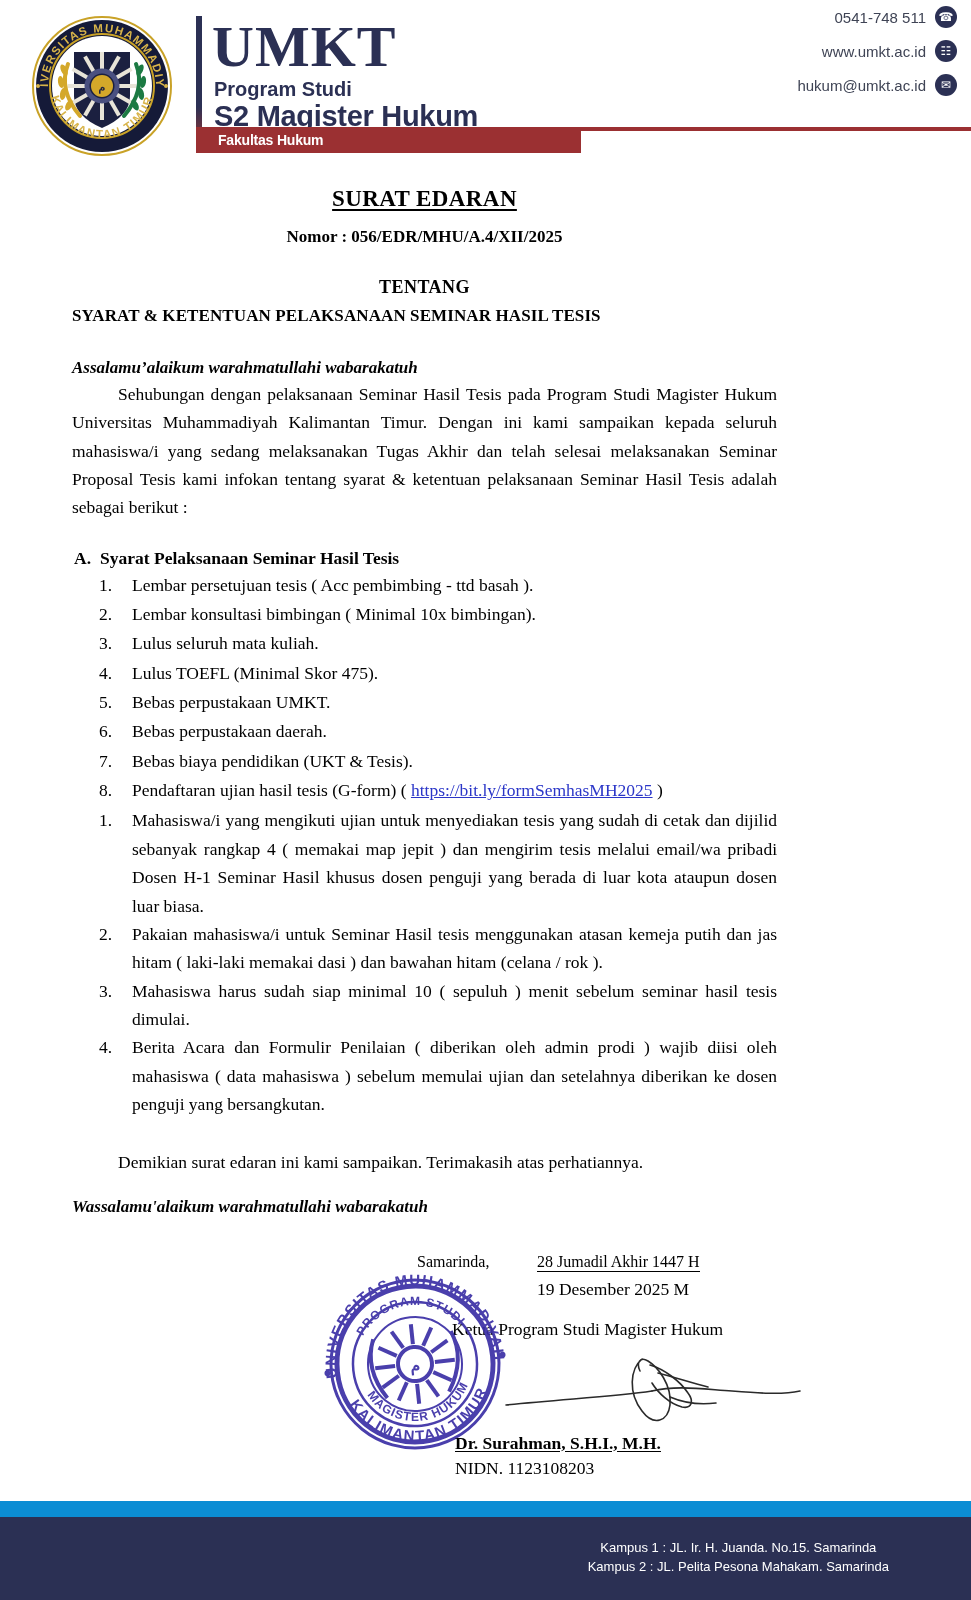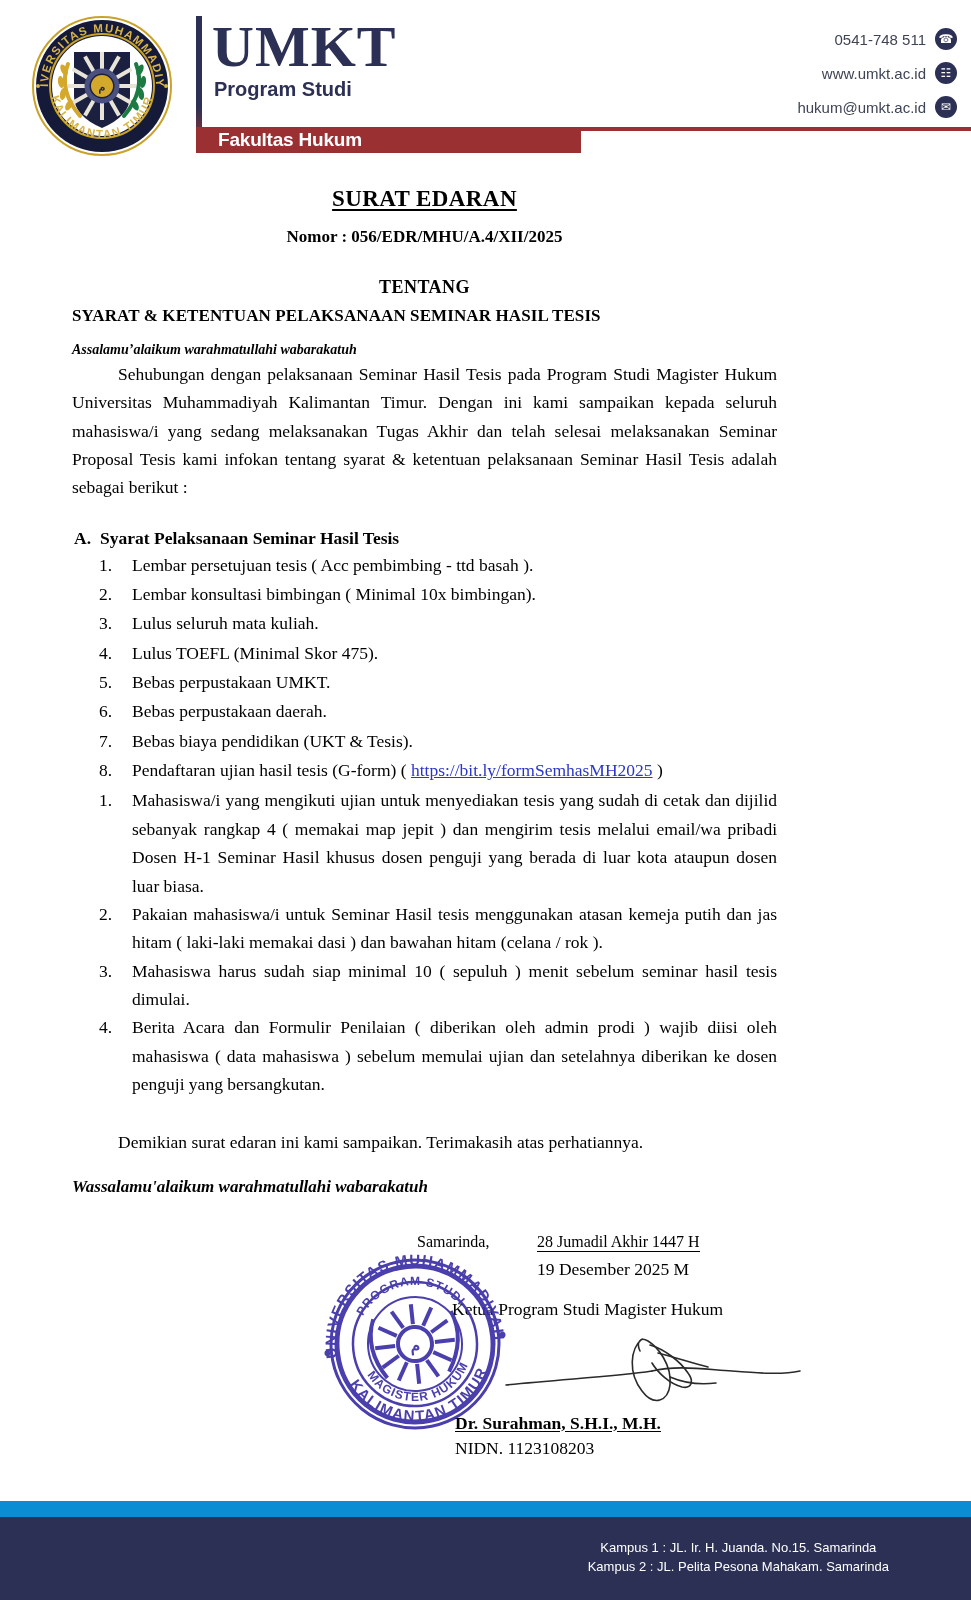--- a/index.html
+++ b/index.html
@@ -74,39 +74,39 @@
   .fak-bar {
     position: absolute;
     left: 196px;
     top: 127px;
     width: 385px;
     height: 26px;
     background: #9b3032;
   }
   .fak-bar span {
     font-family: "Liberation Sans", sans-serif;
-    font-size: 19px;
+    font-size: 14px;
     font-weight: 700;
     color: #ffffff;
     line-height: 26px;
     margin-left: 22px;
     letter-spacing: -0.2px;
   }
   .fak-rule {
     position: absolute;
     left: 581px;
     top: 127px;
     width: 390px;
     height: 4px;
     background: #9b3032;
   }
   .contacts {
     position: absolute;
     right: 14px;
-    top: 28px;
+    top: 6px;
     text-align: right;
     font-family: "Liberation Sans", sans-serif;
     font-size: 15px;
     color: #3f4455;
   }
   .contact-row {
     display: flex;
     align-items: center;
     justify-content: flex-end;
     margin-bottom: 12px;
@@ -155,24 +155,24 @@
     letter-spacing: 0.5px;
   }
   .t-subject {
     text-align: left;
     font-size: 17px;
     font-weight: 700;
     margin-top: 8px;
     letter-spacing: 0.1px;
   }
   .salam {
-    font-size: 14px;
+    font-size: 17px;
     font-weight: 700;
     font-style: italic;
-    margin-top: 16px;
+    margin-top: 32px;
   }
   .para {
     font-size: 17.5px;
     text-align: justify;
     line-height: 1.62;
     text-indent: 46px;
     margin-top: 2px;
   }
   .sec-head {
     font-size: 17.5px;
@@ -380,20 +380,21 @@
         <ellipse cx="113" cy="82" rx="3" ry="6" transform="rotate(-10 113 82)"></ellipse>
         <ellipse cx="107" cy="93" rx="3" ry="6" transform="rotate(-28 107 93)"></ellipse>
       </g>
     </svg>
   </div>
 
   <div class="logotype-rule"></div>
   <div class="logotype">
     <div class="umkt-word">UMKT</div>
     <div class="prodi-line">Program Studi</div>
+    <div class="magister-line">S2 Magister Hukum</div>
   </div>
 
   <div class="fak-bar">
     <span>Fakultas Hukum</span>
   </div>
   <div class="fak-rule"></div>
 
   <div class="contacts">
     <div class="contact-row">
       <span>0541-748 511</span>

